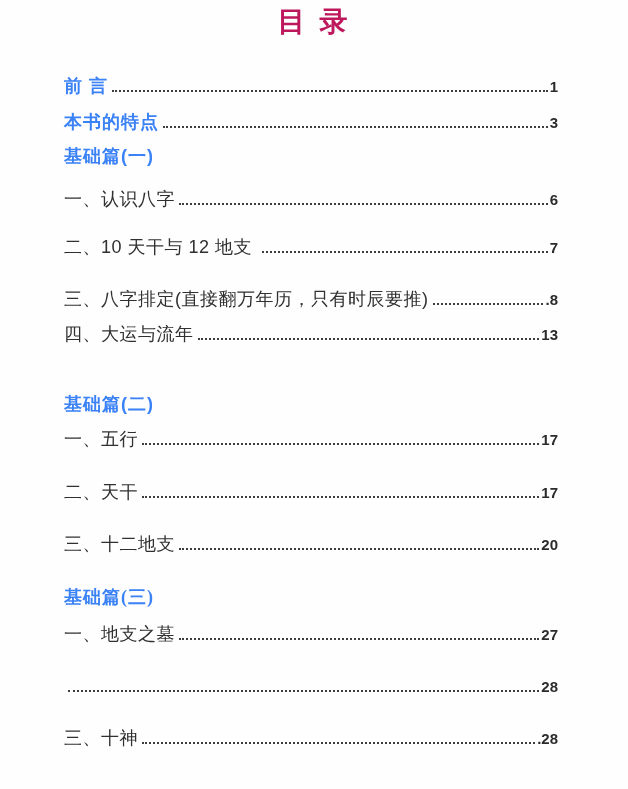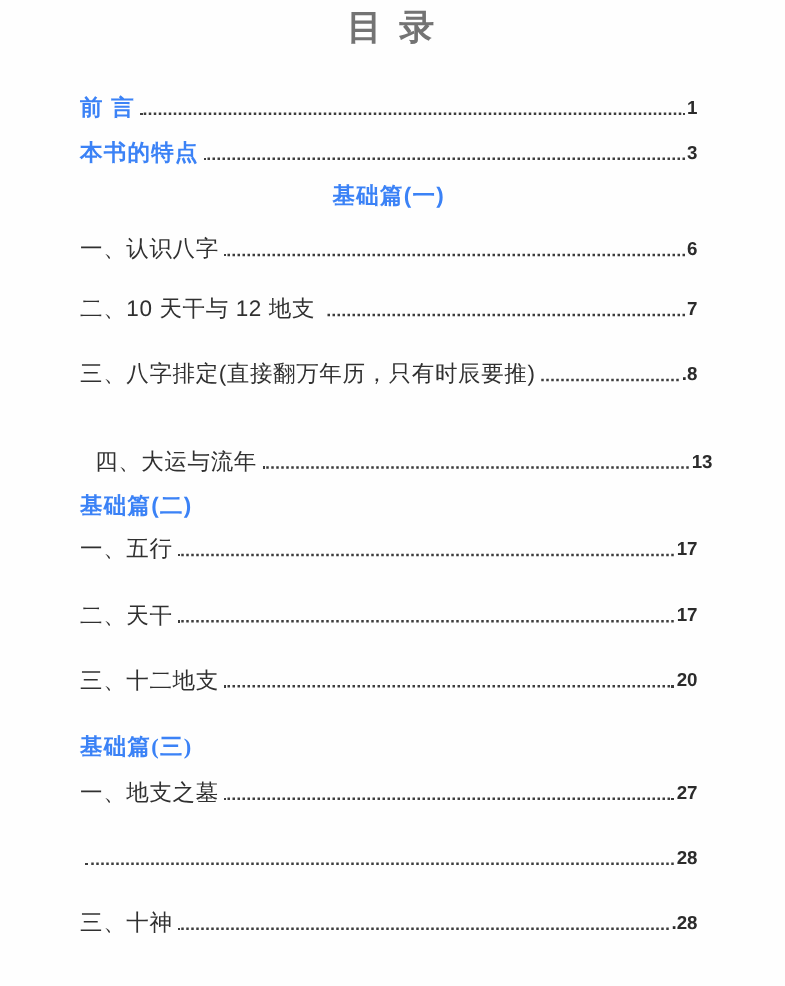--- a/index.html
+++ b/index.html
@@ -18,21 +18,21 @@
   .title {
     position: absolute;
     top: 3px;
     left: 0;
     right: 0;
     margin: 0;
     text-align: center;
     font-size: 28px;
     font-weight: bold;
     letter-spacing: 3px;
-    color: #737373;
+    color: #be185d;
   }
   .row {
     position: absolute;
     left: 64px;
     width: 494px;
     height: 22px;
     display: flex;
     align-items: flex-end;
   }
   .label {
@@ -59,25 +59,25 @@
   .pagenum {
     font-size: 15px;
     line-height: 19px;
     font-weight: bold;
     color: #2b2b2b;
     white-space: pre;
   }
   
   .r0  { top: 74px;  }
   .r1  { top: 110px; }
-  .r2  { top: 144px; justify-content: center; }
+  .r2  { top: 144px; }
   .r3  { top: 187px; justify-content: space-between; }
   .r4  { top: 235px; }
   .r5  { top: 287px; }
-  .r6  { top: 357px; margin-left: 12px; }
+  .r6  { top: 322px; }
   .r7  { top: 392px; }
   .r8  { top: 427px; }
   .r9  { top: 480px; }
   .r10 { top: 532px; }
   .r11 { top: 585px; font-family: Liberation Serif, serif; }
   .r12 { top: 622px; }
   .r13 { top: 674px; }
   .r14 { top: 726px; }
 </style>
 </head>

